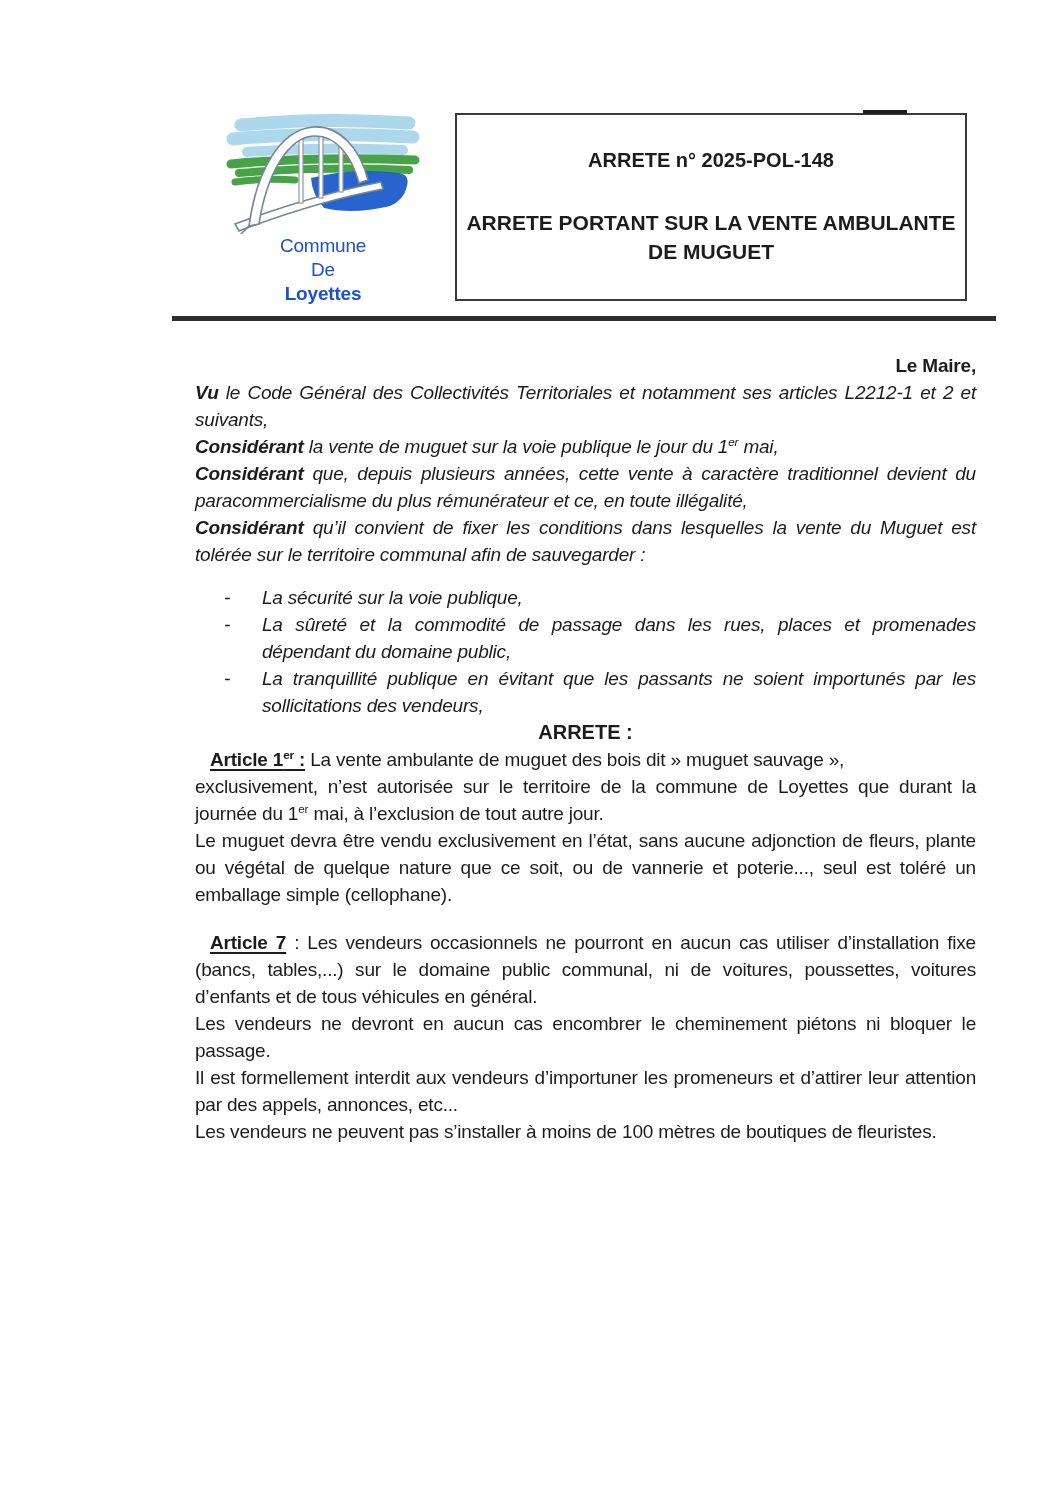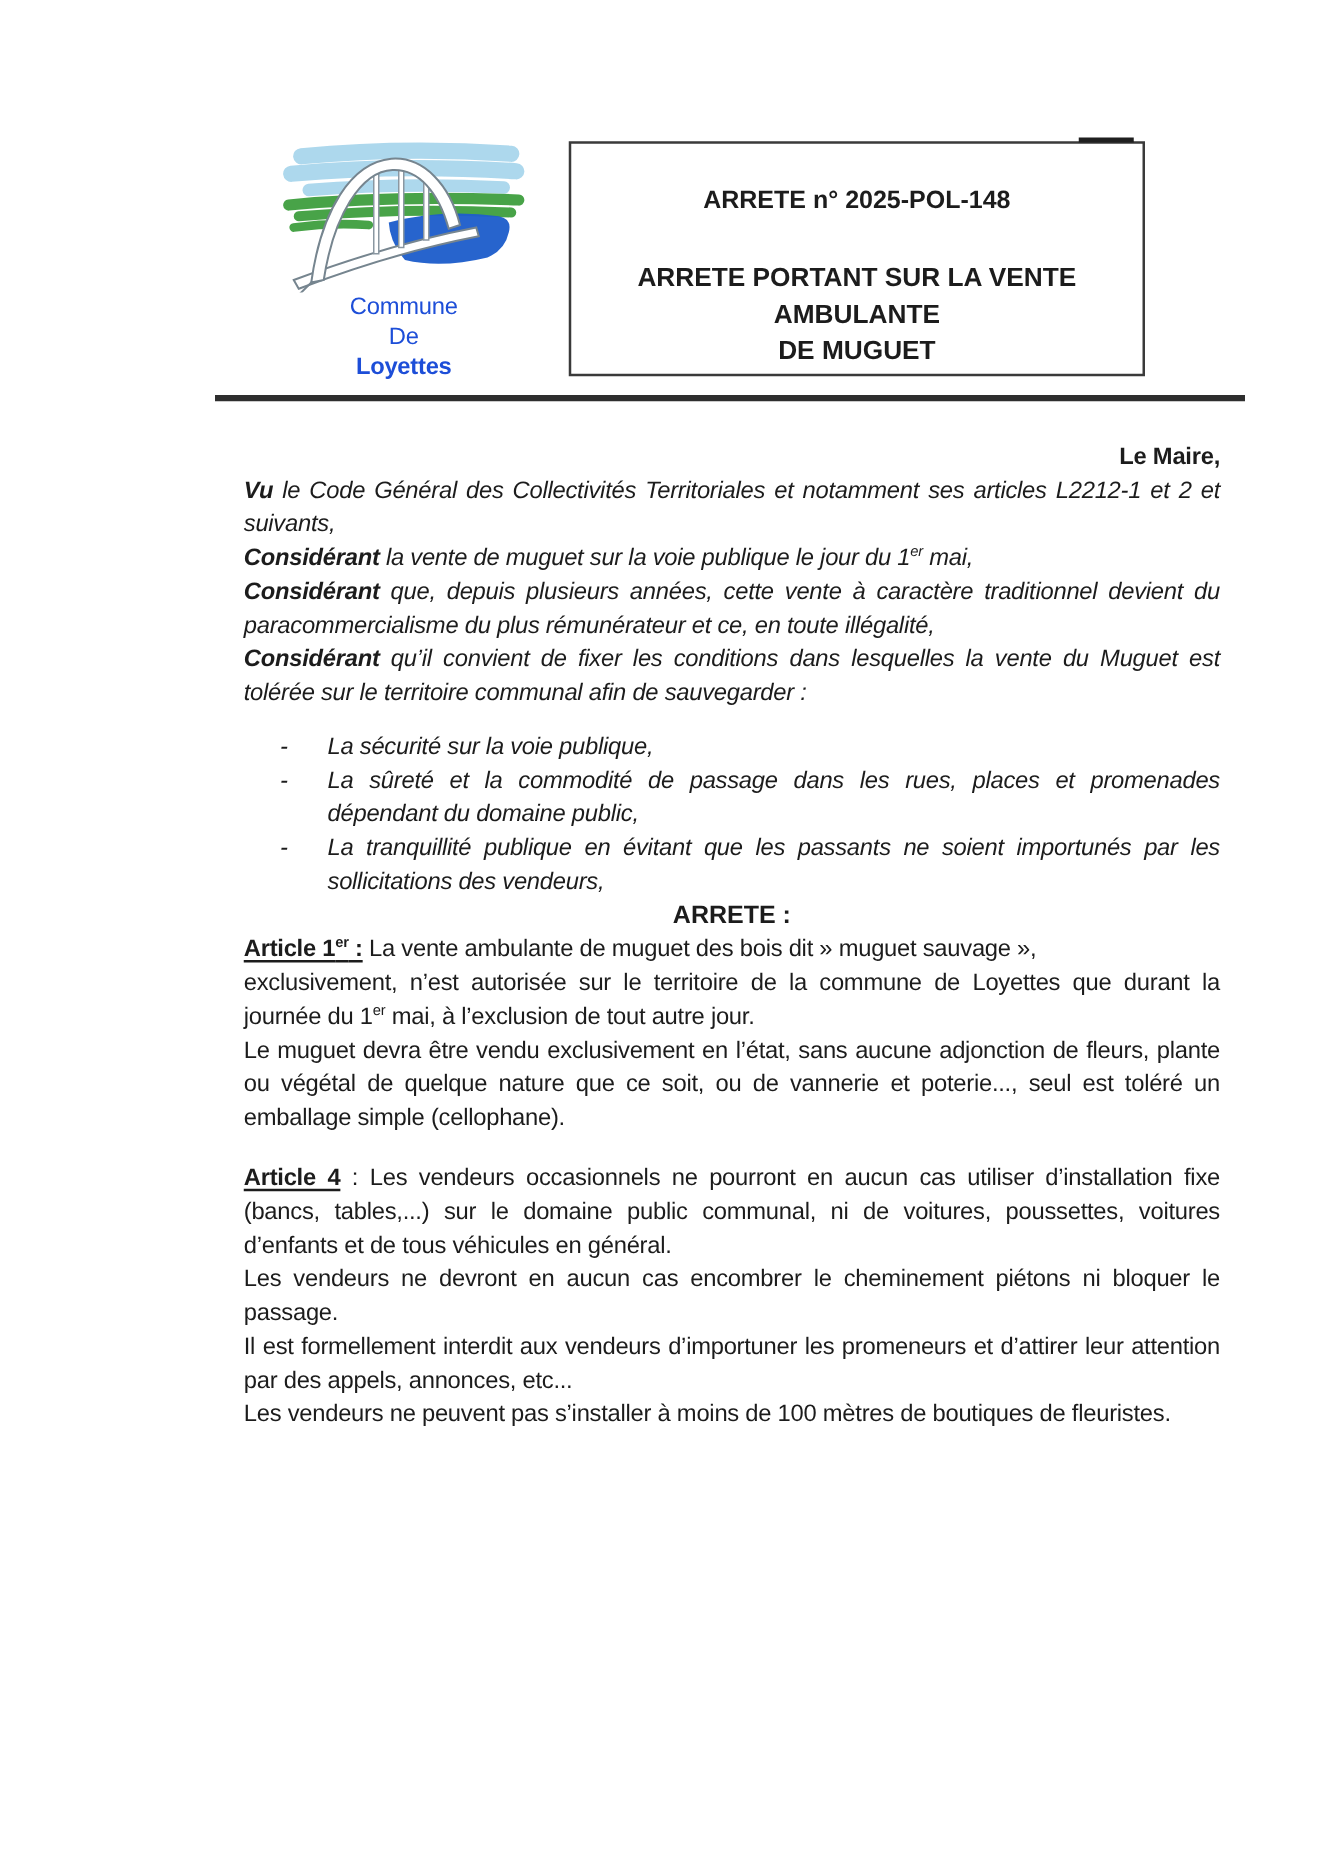--- a/index.html
+++ b/index.html
@@ -7,21 +7,21 @@
     position:relative; width:1058px; height:1497px; background:#ffffff;
     color:#1c1c1c; font-family:"Liberation Sans","DejaVu Sans",sans-serif;
     font-size:19px; line-height:27px; overflow:hidden; letter-spacing:-0.2px;
   }
   
   .logo { position:absolute; left:218px; top:112px; width:210px; text-align:center; }
   .logo svg { display:block; margin:0 auto; }
   .logo-caption { font-size:19px; line-height:24px; color:#1d4ed8; }
   .logo-caption .bold-line { font-weight:bold; }
   .title-box {
-    position:absolute; left:455px; top:113px; width:461px; height:188px;
+    position:absolute; left:455px; top:113px; width:512px; height:188px;
     border:2px solid #3a3a3a; box-sizing:border-box; text-align:center; background:#fff;
   }
   .arrete-number { margin-top:32px; font-weight:bold; font-size:20px; letter-spacing:0; }
   .arrete-title  { margin-top:34px; font-weight:bold; font-size:21px; line-height:29px; letter-spacing:0; }
   .scan-artifact { position:absolute; left:863px; top:110px; width:44px; height:4px; background:#1f1f1f; }
   .divider { position:absolute; left:172px; top:316px; width:824px; height:5px; background:#2e2e2e; }
   
   .content { position:absolute; left:195px; top:352px; width:781px; }
   .content p { margin:0; }
   .salutation { font-weight:bold; margin-bottom:38px;text-align:right; }
@@ -29,21 +29,21 @@
   .recital .lead { font-weight:bold; }
   .recital.attached { margin-bottom:16px; }
   sup { font-size:0.62em; line-height:0; vertical-align:super; }
   .bullets { font-style:italic; }
   .bullet { display:flex; }
   .bullet .dash { flex:none; width:38px; margin-left:29px; }
   .bullet .bullet-text { flex:1; text-align:justify; }
   .arrete-heading { text-align:center; font-weight:bold; font-size:20px; margin:58px 0 66px 0; letter-spacing:0; }
   .article { margin-bottom:21px; }
   .article .just { text-align:justify; }
-  .article-heading { font-weight:bold; text-decoration:underline; text-decoration-thickness:2px; text-underline-offset:3px; }
+  .article-heading { font-weight:bold; text-decoration:underline; text-decoration-thickness:2px; text-underline-offset:3px;margin-left:15px; }
 </style>
 </head>
 <body>
 
 <div class="page">
 
   <div class="logo">
     <svg width="200" height="122" viewBox="0 0 200 122">
 
       <g stroke="#a9d6ec" fill="none" stroke-linecap="round" opacity="0.95">
@@ -120,20 +120,20 @@
 
     <p class="arrete-heading">ARRETE :</p>
 
     <div class="article">
       <p><span class="article-heading"><span>Article 1</span><sup>er</sup><span> :</span></span> <span>La vente ambulante de muguet des bois dit » muguet sauvage »,</span></p>
       <p class="just"><span>exclusivement, n’est autorisée sur le territoire de la commune de Loyettes que durant la journée du 1</span><sup>er</sup><span> mai, à l’exclusion de tout autre jour.</span></p>
       <p class="just">Le muguet devra être vendu exclusivement en l’état, sans aucune adjonction de fleurs, plante ou végétal de quelque nature que ce soit, ou de vannerie et poterie..., seul est toléré un emballage simple (cellophane).</p>
     </div>
 
     <div class="article">
-      <p class="just"><span class="article-heading">Article 4</span><span> :</span> <span>Les vendeurs occasionnels ne pourront en aucun cas utiliser d’installation fixe (bancs, tables,...) sur le domaine public communal, ni de voitures, poussettes, voitures d’enfants et de tous véhicules en général.</span></p>
+      <p class="just"><span class="article-heading">Article 7</span><span> :</span> <span>Les vendeurs occasionnels ne pourront en aucun cas utiliser d’installation fixe (bancs, tables,...) sur le domaine public communal, ni de voitures, poussettes, voitures d’enfants et de tous véhicules en général.</span></p>
       <p class="just">Les vendeurs ne devront en aucun cas encombrer le cheminement piétons ni bloquer le passage.</p>
       <p class="just">Il est formellement interdit aux vendeurs d’importuner les promeneurs et d’attirer leur attention par des appels, annonces, etc...</p>
       <p class="just">Les vendeurs ne peuvent pas s’installer à moins de 100 mètres de boutiques de fleuristes.</p>
     </div>
 
   </div>
 </div>
 
 </body></html>

